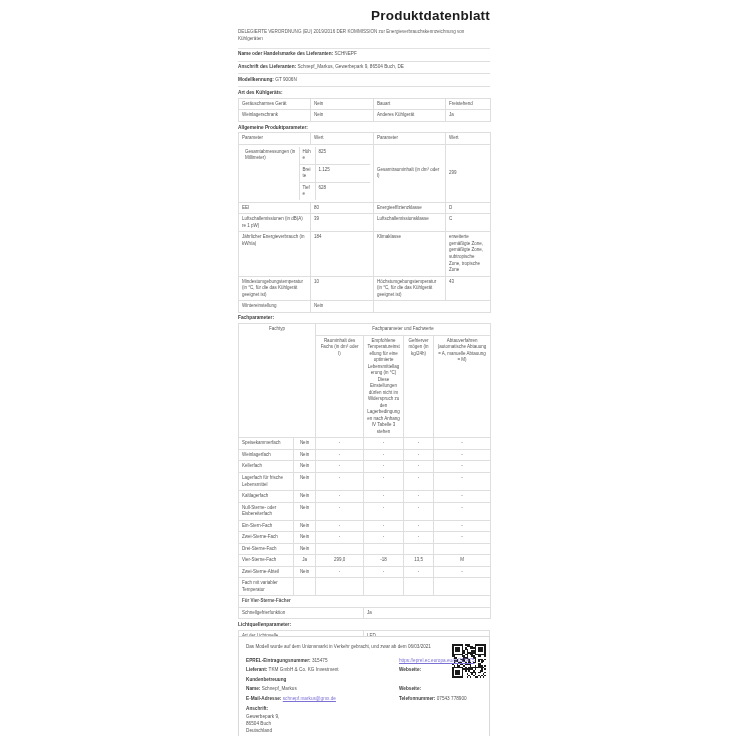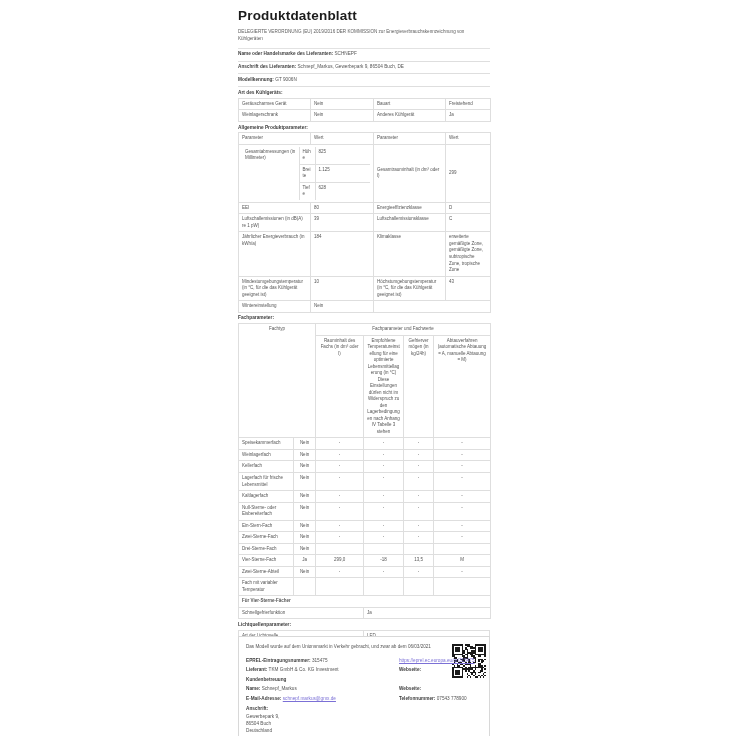--- a/index.html
+++ b/index.html
@@ -2,21 +2,21 @@
 <html lang="de"><head>
 <meta charset="utf-8">
 <style>
   html,body{margin:0;padding:0;}
   body{
     width:736px;height:736px;background:#ffffff;overflow:hidden;position:relative;
     font-family:"Liberation Sans", sans-serif;color:#555;
     -webkit-font-smoothing:antialiased;
   }
   .doc{position:absolute;left:238px;top:8px;width:252px;}
-  h1{font-size:13.5px;font-weight:bold;color:#1c1c1c;margin:0 0 6px 0;letter-spacing:.2px;}
+  h1{font-size:13.5px;font-weight:bold;color:#1c1c1c;margin:0 0 6px 0;letter-spacing:.2px;text-align:right;}
   .reg{font-size:4.6px;line-height:1.5;color:#5d5d5d;margin:0 0 5px 0;width:246px;}
   .kv{font-size:4.7px;line-height:1.4;padding:2.6px 0;border-bottom:1px solid #dedede;color:#555;}
   .kv.first{border-top:1px solid #e2e2e2;}
   .b{font-weight:bold;color:#3e3e3e;}
   .section{font-size:4.8px;font-weight:bold;color:#3e3e3e;padding:2.8px 0;border-bottom:1px solid #dedede;margin-bottom:-1px;}
   table.t{border-collapse:collapse;width:252px;table-layout:fixed;}
   table.t td{border:1px solid #dedede;padding:2px 3px;font-size:4.5px;line-height:1.45;vertical-align:top;color:#555;word-wrap:break-word;}
   td.c{text-align:center;vertical-align:middle;}
   td.mid{vertical-align:middle;text-align:center;}
   td.p0{padding:0;}

